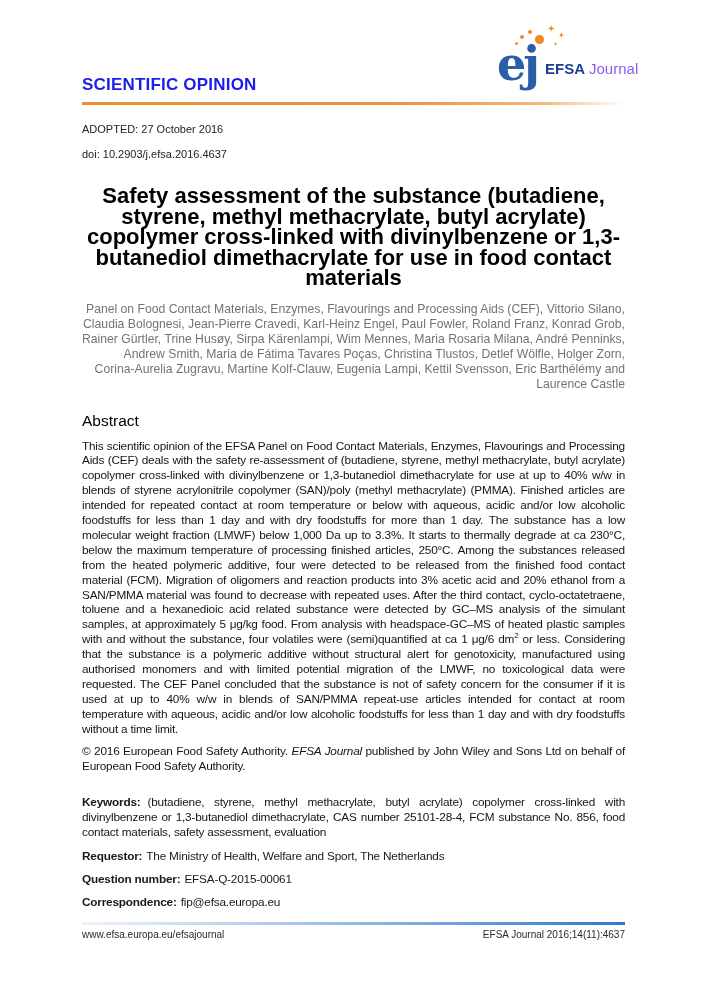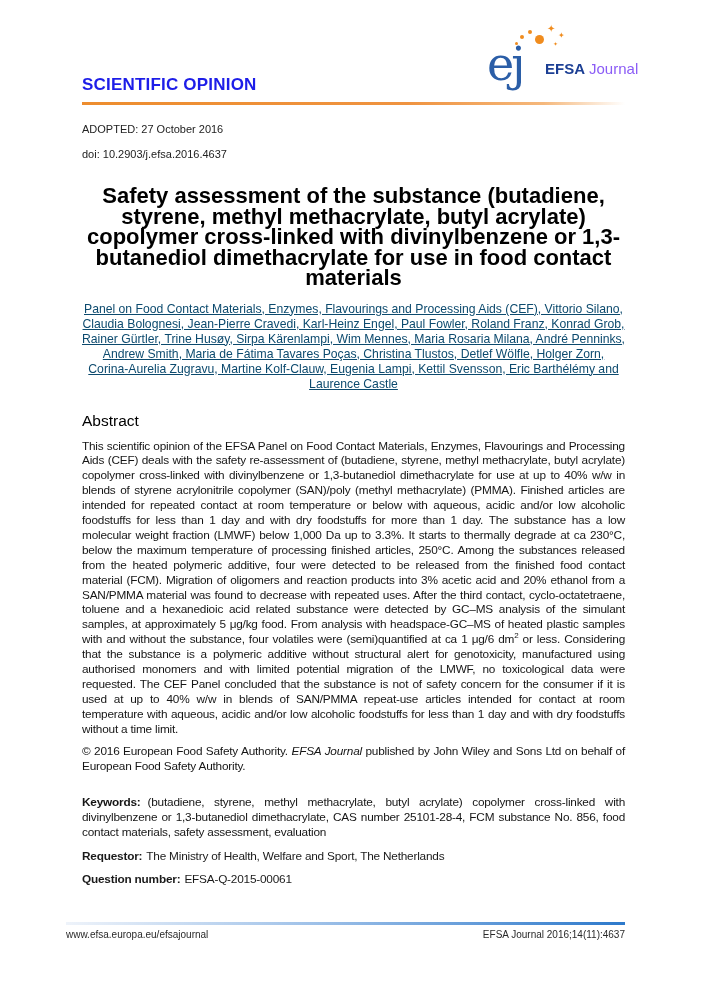--- a/index.html
+++ b/index.html
@@ -31,23 +31,23 @@
     height: 3px;
     background: linear-gradient(to right, #ed8d2e 0%, #ef9340 60%, #f5b87c 85%, rgba(247,201,153,0) 100%);
   }
   .logo {
     position: absolute;
     top: 26px; right: 60px;
     width: 160px; height: 72px;
   }
   .logo-mono {
     position: absolute;
-    left: 0; top: 18px;
+    left: 10px; top: 18px;
     font-family: "DejaVu Serif", serif;
-    font-weight: 400;
+    font-weight: 700;
     font-size: 46px;
     line-height: 40px;
     letter-spacing: -3px;
     color: #2b5ea7;
   }
   .logo-dots { position: absolute; left: 24px; top: 0; width: 70px; height: 30px; }
   .logo-dots .d { position: absolute; background: #f08c1e; border-radius: 50%; }
   .d1 { left: 4px;  top: 16px; width: 3px; height: 3px; }
   .d2 { left: 9px;  top: 9px;  width: 4px; height: 4px; }
   .d3 { left: 17px; top: 4px;  width: 4px; height: 4px; }
@@ -67,25 +67,24 @@
   .article-title {
     margin-top: 26px;
     text-align: center;
     font-size: 22px;
     font-weight: 700;
     line-height: 20.5px;
     color: #000;
   }
   .authors {
     margin-top: 13px;
-    text-align: center;
+    text-align: right;
     font-size: 12.2px;
     line-height: 15px;
-    color: #0c4a6e;
-    text-decoration: underline;
+    color: #737373;
   }
 
   
   .abstract-h {
     margin-top: 20px;
     font-size: 15.5px;
     font-weight: 400;
     color: #000;
   }
   .body-text {
@@ -102,21 +101,21 @@
 
   .keywords { margin-top: 22px; }
   .keywords .kw-label { font-weight: 700; margin-right: 7px; }
 
   .meta-row { margin-top: 9px; font-size: 11.8px; letter-spacing: -0.2px; line-height: 14px; }
   .meta-row .m-label { font-weight: 700; margin-right: 4px; text-align: right; }
 
   
   .footer {
     position: absolute;
-    left: 66px; right: 82px;
+    left: 82px; right: 82px;
     top: 922px;
   }
   .rule-blue {
     height: 3px;
     background: linear-gradient(to right, #eef3fa 0%, #9dc0e8 45%, #2d79cb 100%);
   }
   .footer-row {
     margin-top: 4px;
     display: flex;
     justify-content: space-between;
@@ -160,20 +159,23 @@
   <p class="body-text copyright"><span>© 2016 European Food Safety Authority. </span><span class="it">EFSA Journal</span><span> published by John Wiley and Sons Ltd on behalf of European Food Safety Authority.</span></p>
 
   <p class="body-text keywords"><span class="kw-label">Keywords:</span><span>(butadiene, styrene, methyl methacrylate, butyl acrylate) copolymer cross-linked with divinylbenzene or 1,3-butanediol dimethacrylate, CAS number 25101-28-4, FCM substance No. 856, food contact materials, safety assessment, evaluation</span></p>
 
   <div class="meta-row">
     <span class="m-label">Requestor:</span><span>The Ministry of Health, Welfare and Sport, The Netherlands</span>
   </div>
   <div class="meta-row">
     <span class="m-label">Question number:</span><span>EFSA-Q-2015-00061</span>
   </div>
+  <div class="meta-row">
+    <span class="m-label">Correspondence:</span><span>fip@efsa.europa.eu</span>
+  </div>
 
   <div class="footer">
     <div class="rule-blue"></div>
     <div class="footer-row">
       <span>www.efsa.europa.eu/efsajournal</span>
       <span>EFSA Journal 2016;14(11):4637</span>
     </div>
   </div>
 
 </div>

